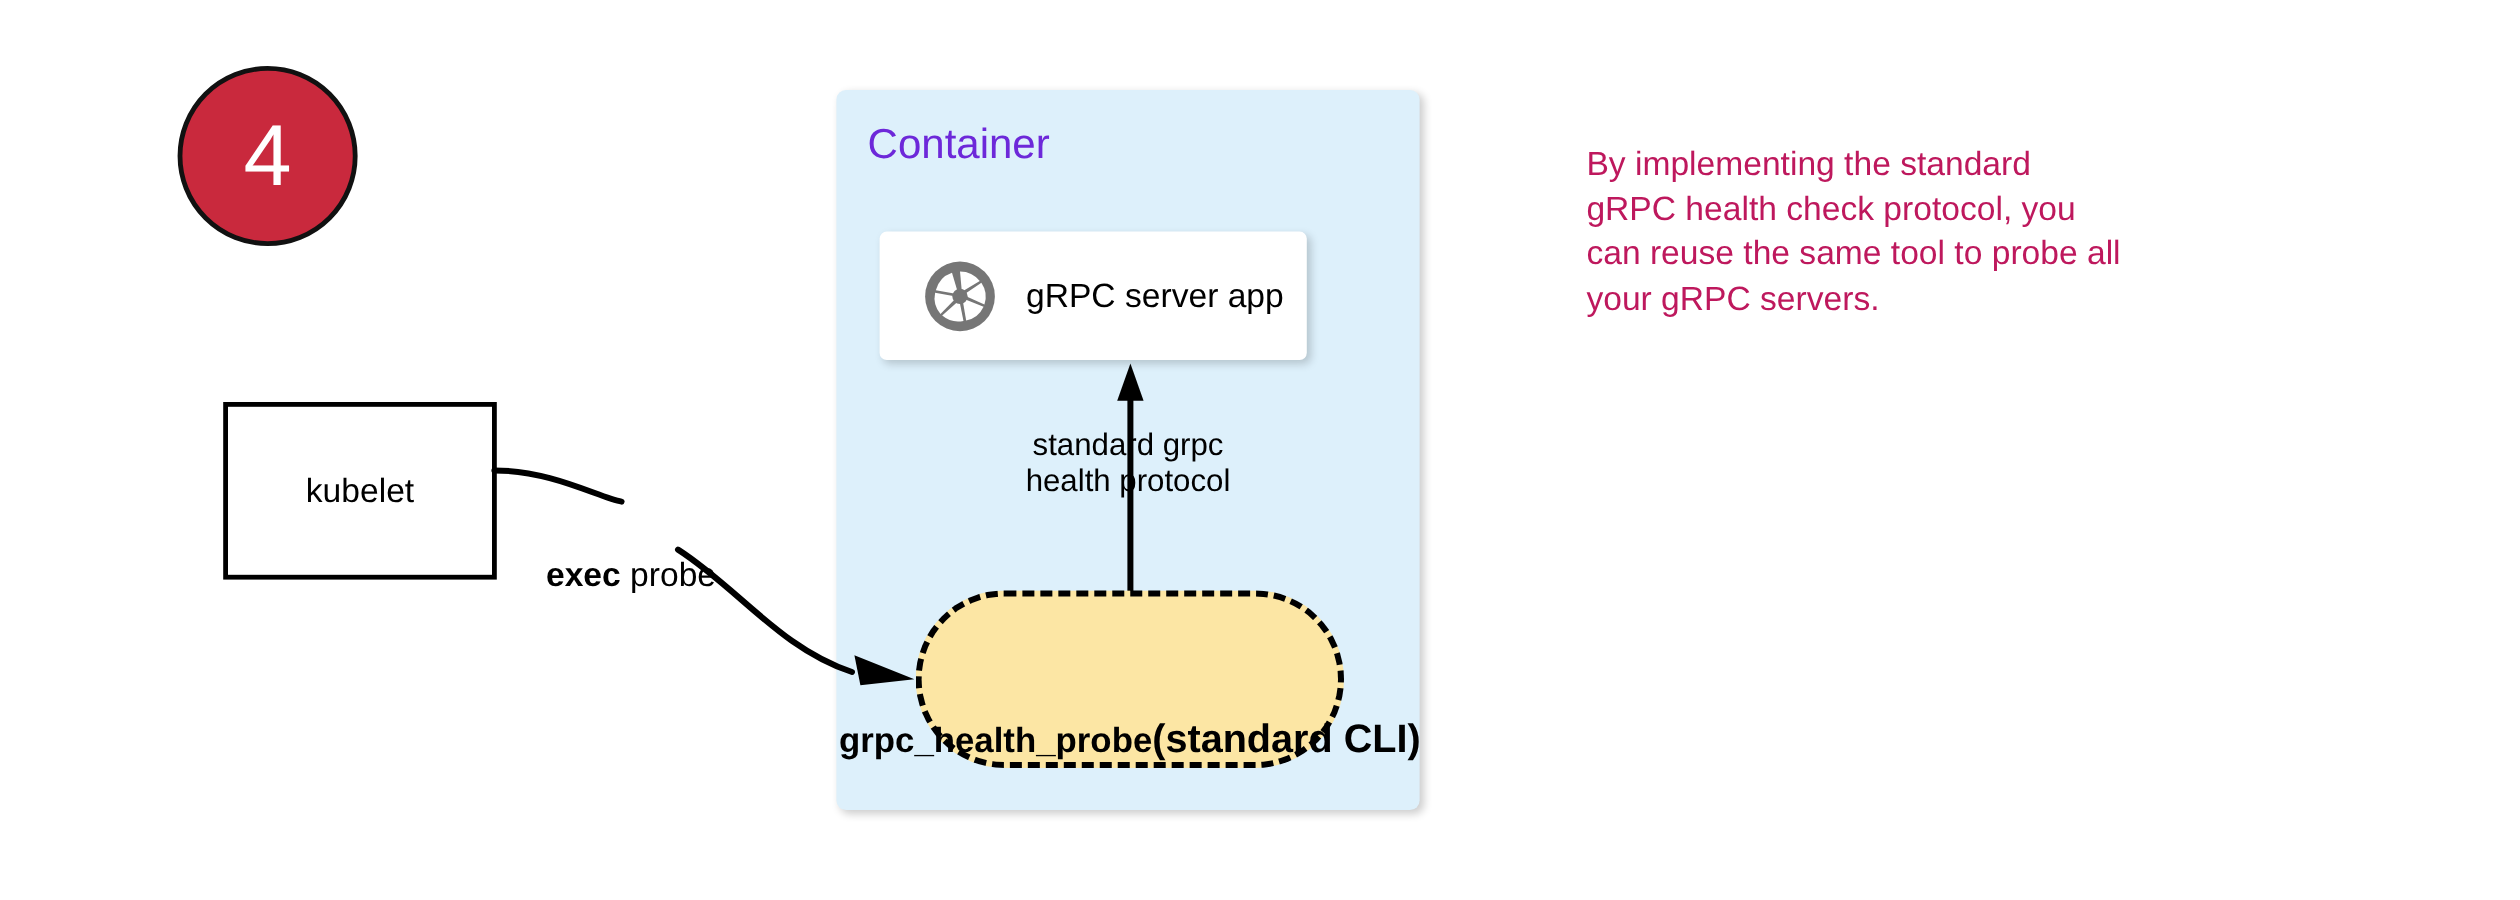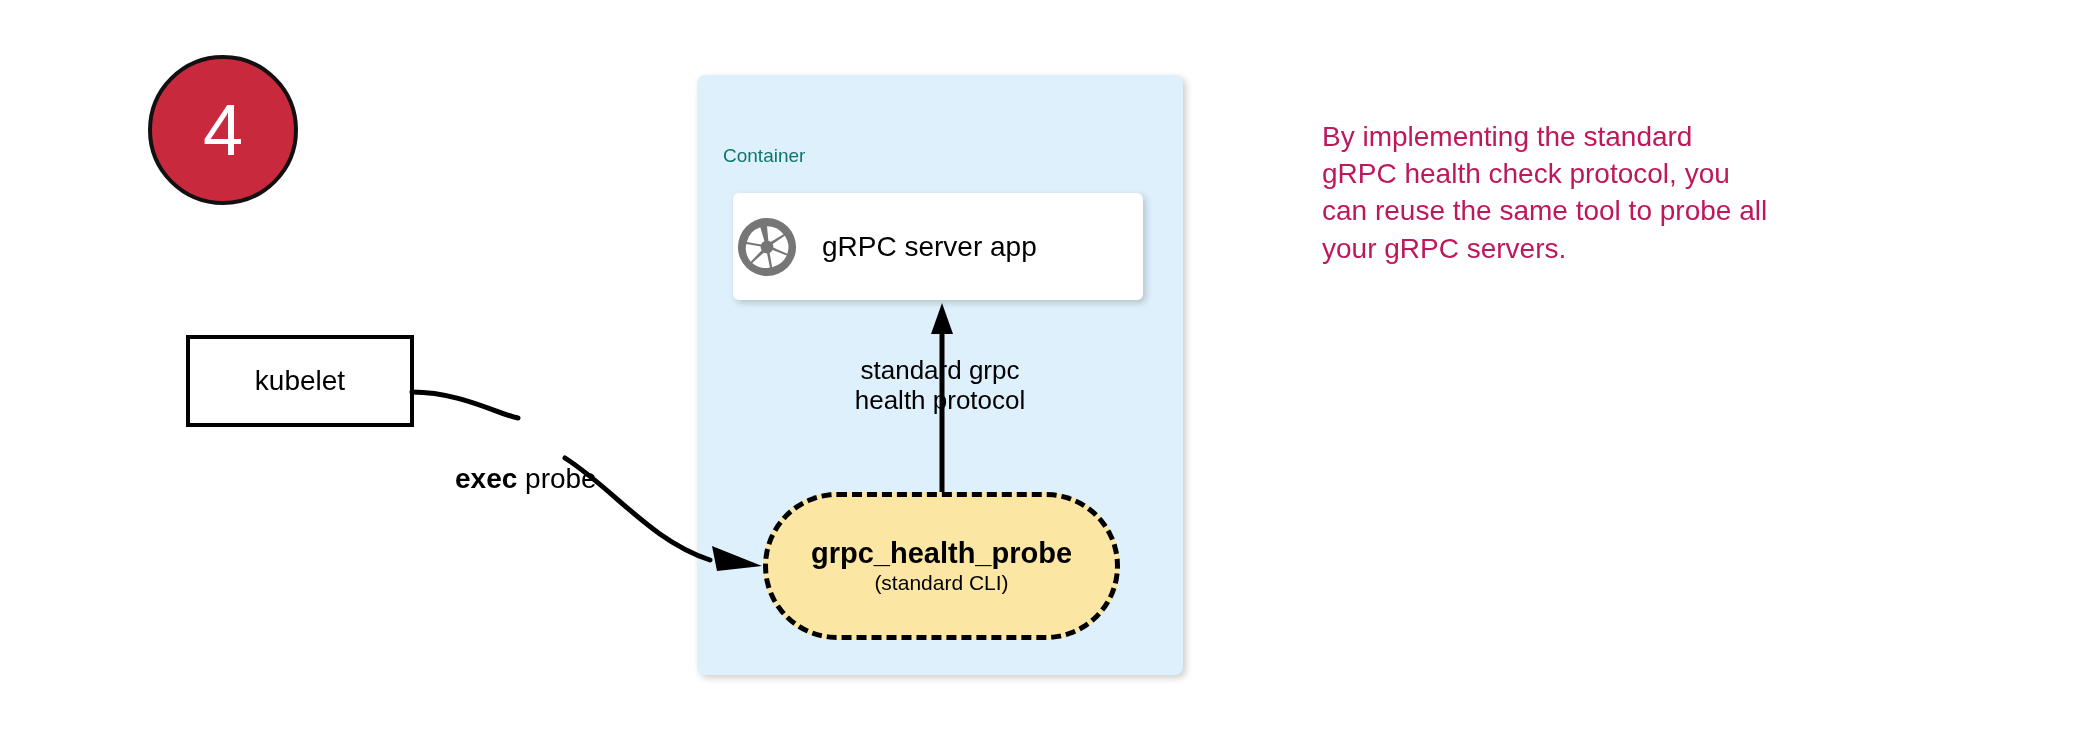--- a/index.html
+++ b/index.html
@@ -52,39 +52,38 @@
     width: 486px;
     height: 600px;
     background: #DDF0FB;
     border-radius: 8px;
     box-shadow: 3px 3px 7px rgba(0,0,0,0.20);
   }
   .container-title {
     position: absolute;
     left: 26px;
     top: 26px;
-    font-size: 19px;
-    color: #0f766e;
-    white-space: nowrap;
-    margin-top: 44px;
+    font-size: 35px;
+    color: #6d28d9;
+    white-space: nowrap;
   }
 
   
   .server-card {
     position: absolute;
     left: 733px;
     top: 193px;
-    width: 410px;
+    width: 356px;
     height: 107px;
     background: #ffffff;
     border-radius: 6px;
     box-shadow: 3px 3px 7px rgba(0,0,0,0.18);
     display: flex;
     align-items: center;
-    padding-left: 3px;
+    padding-left: 36px;
     box-sizing: border-box;
   }
   .aperture-icon {
     width: 62px;
     height: 62px;
     flex: 0 0 62px;
   }
   .server-card-label {
     font-size: 28px;
     margin-left: 24px;
@@ -116,43 +115,43 @@
     position: absolute;
     left: 763px;
     top: 492px;
     width: 357px;
     height: 148px;
     background: #FCE6A4;
     border: 5px dashed #000000;
     border-radius: 74px;
     box-sizing: border-box;
     display: flex;
-    flex-direction: column;
-    align-items: center;
+    align-items: flex-end;
     justify-content: center;
   }
   .probe-pill-title {
     font-size: 29px;
     font-weight: bold;
     line-height: 1.15;
     white-space: nowrap;
   }
   .probe-pill-sub {
-    font-size: 21px;
+    font-size: 33px;
     line-height: 1.15;
     white-space: nowrap;
+    font-weight: bold;
   }
 
   
   .kubelet-box {
     position: absolute;
     left: 186px;
     top: 335px;
     width: 228px;
-    height: 92px;
+    height: 148px;
     background: #ffffff;
     border: 4px solid #000000;
     box-sizing: border-box;
     display: flex;
     align-items: center;
     justify-content: center;
   }
   .kubelet-label {
     font-size: 28px;
     white-space: nowrap;

